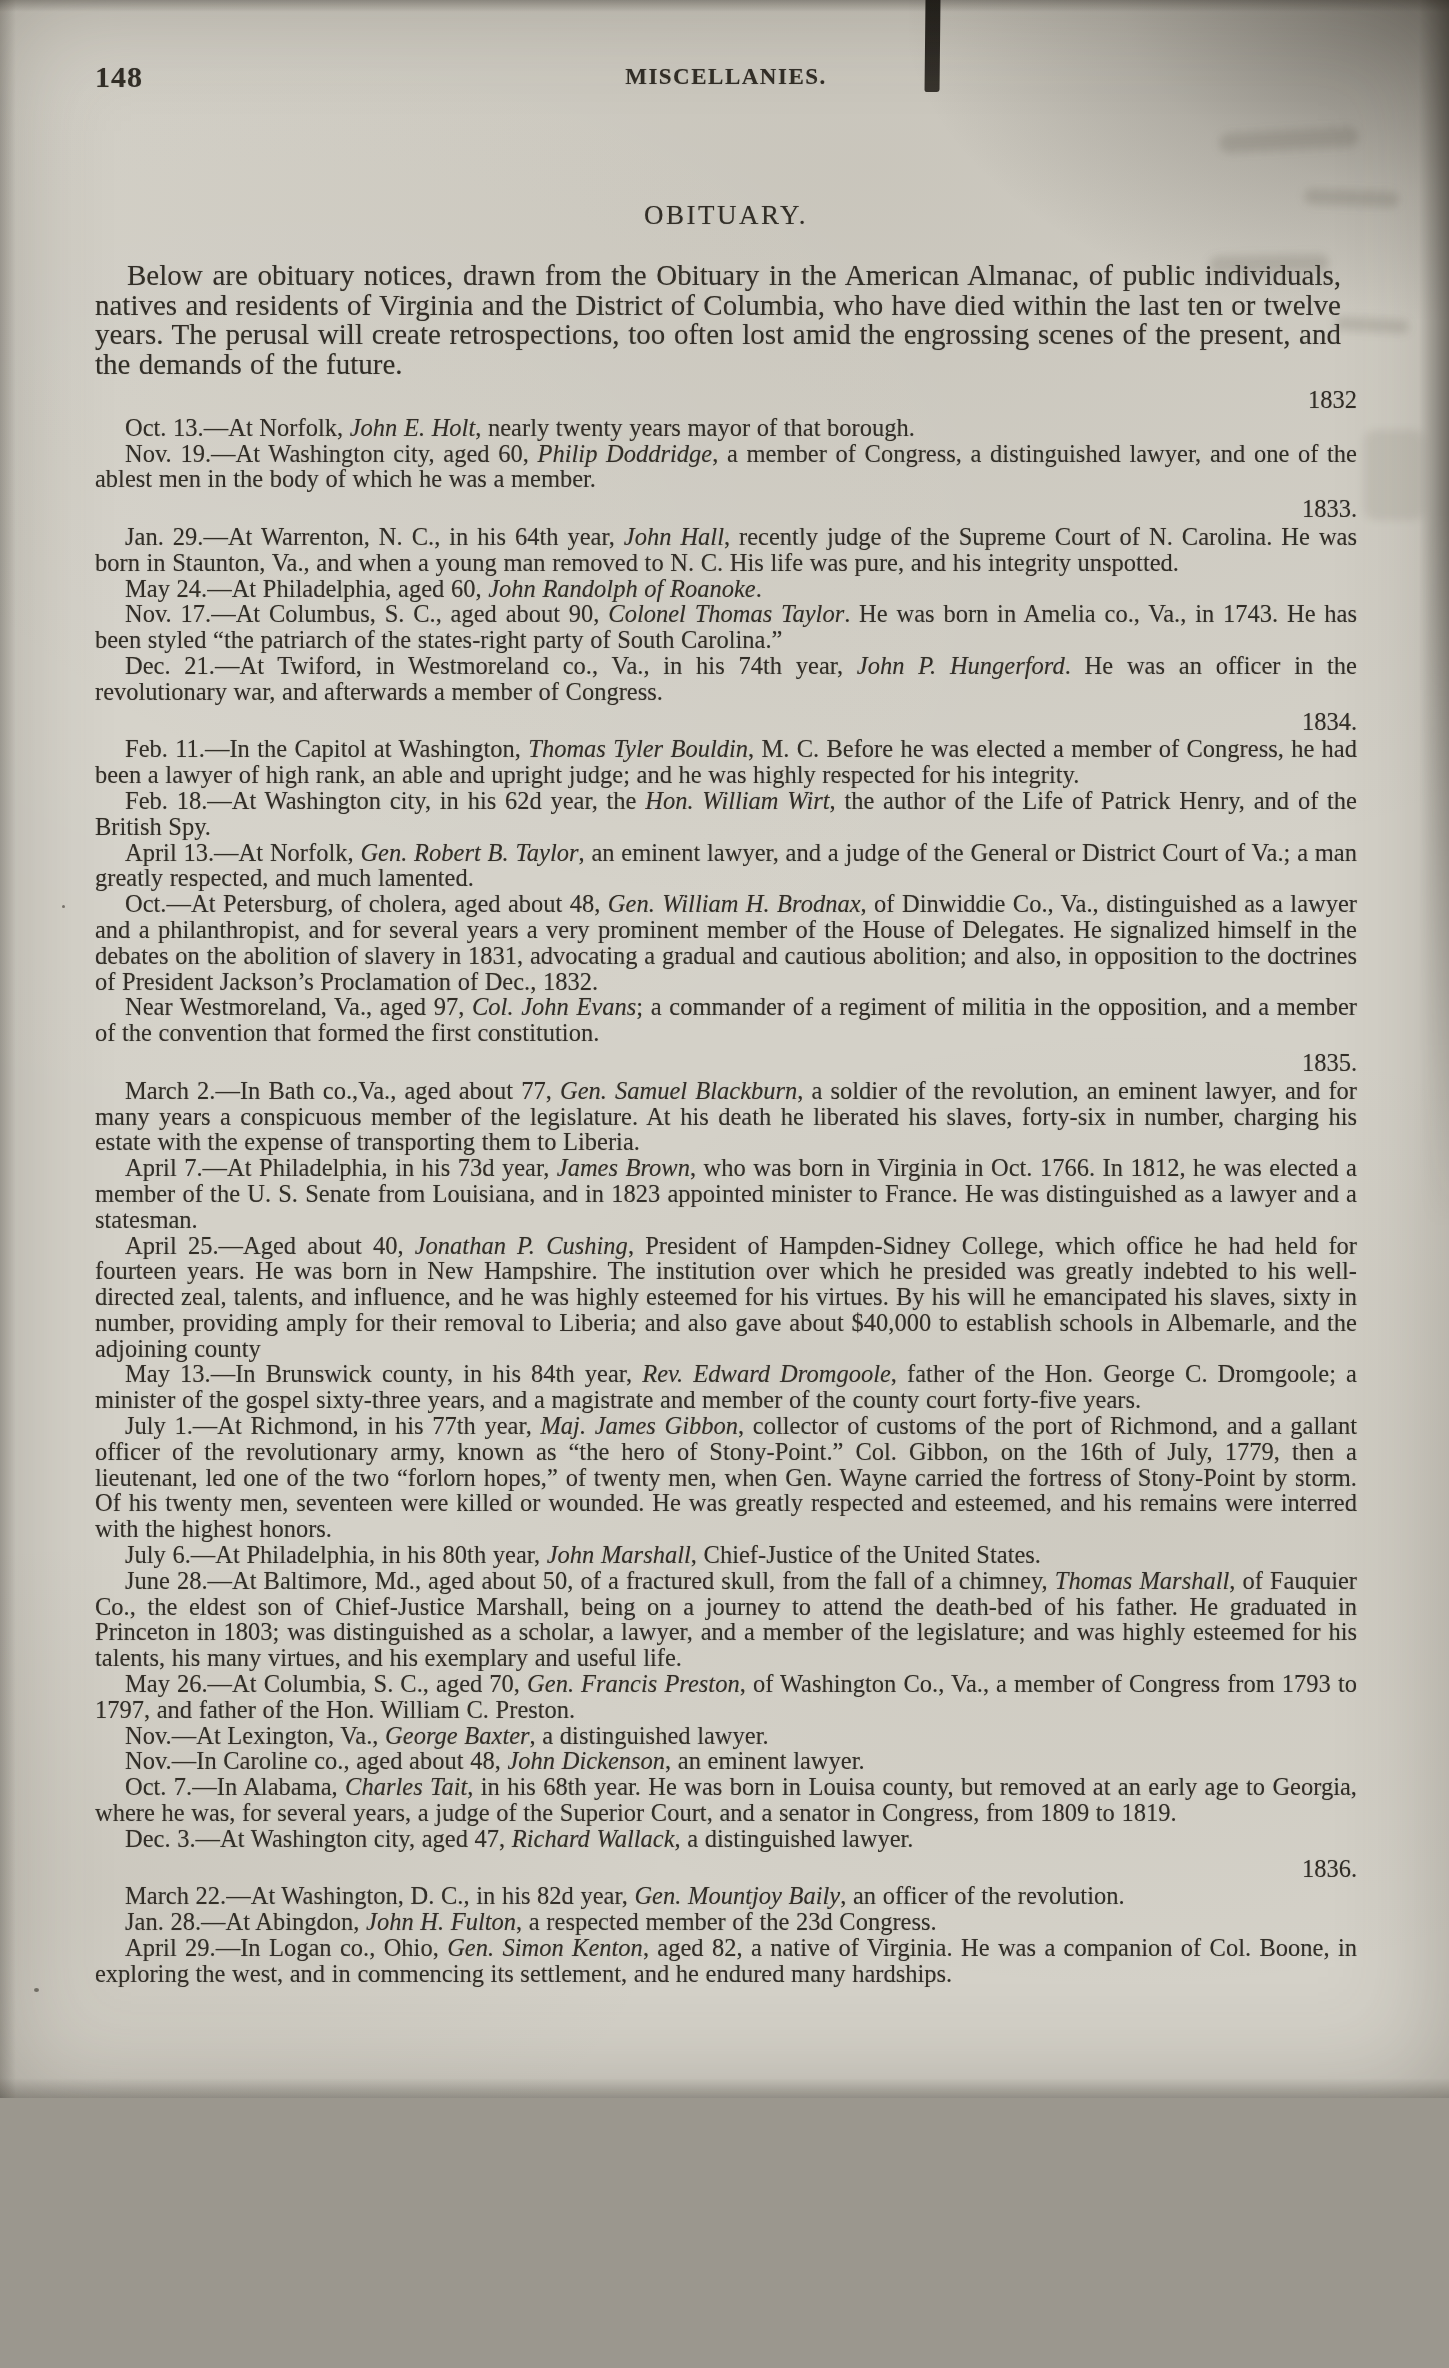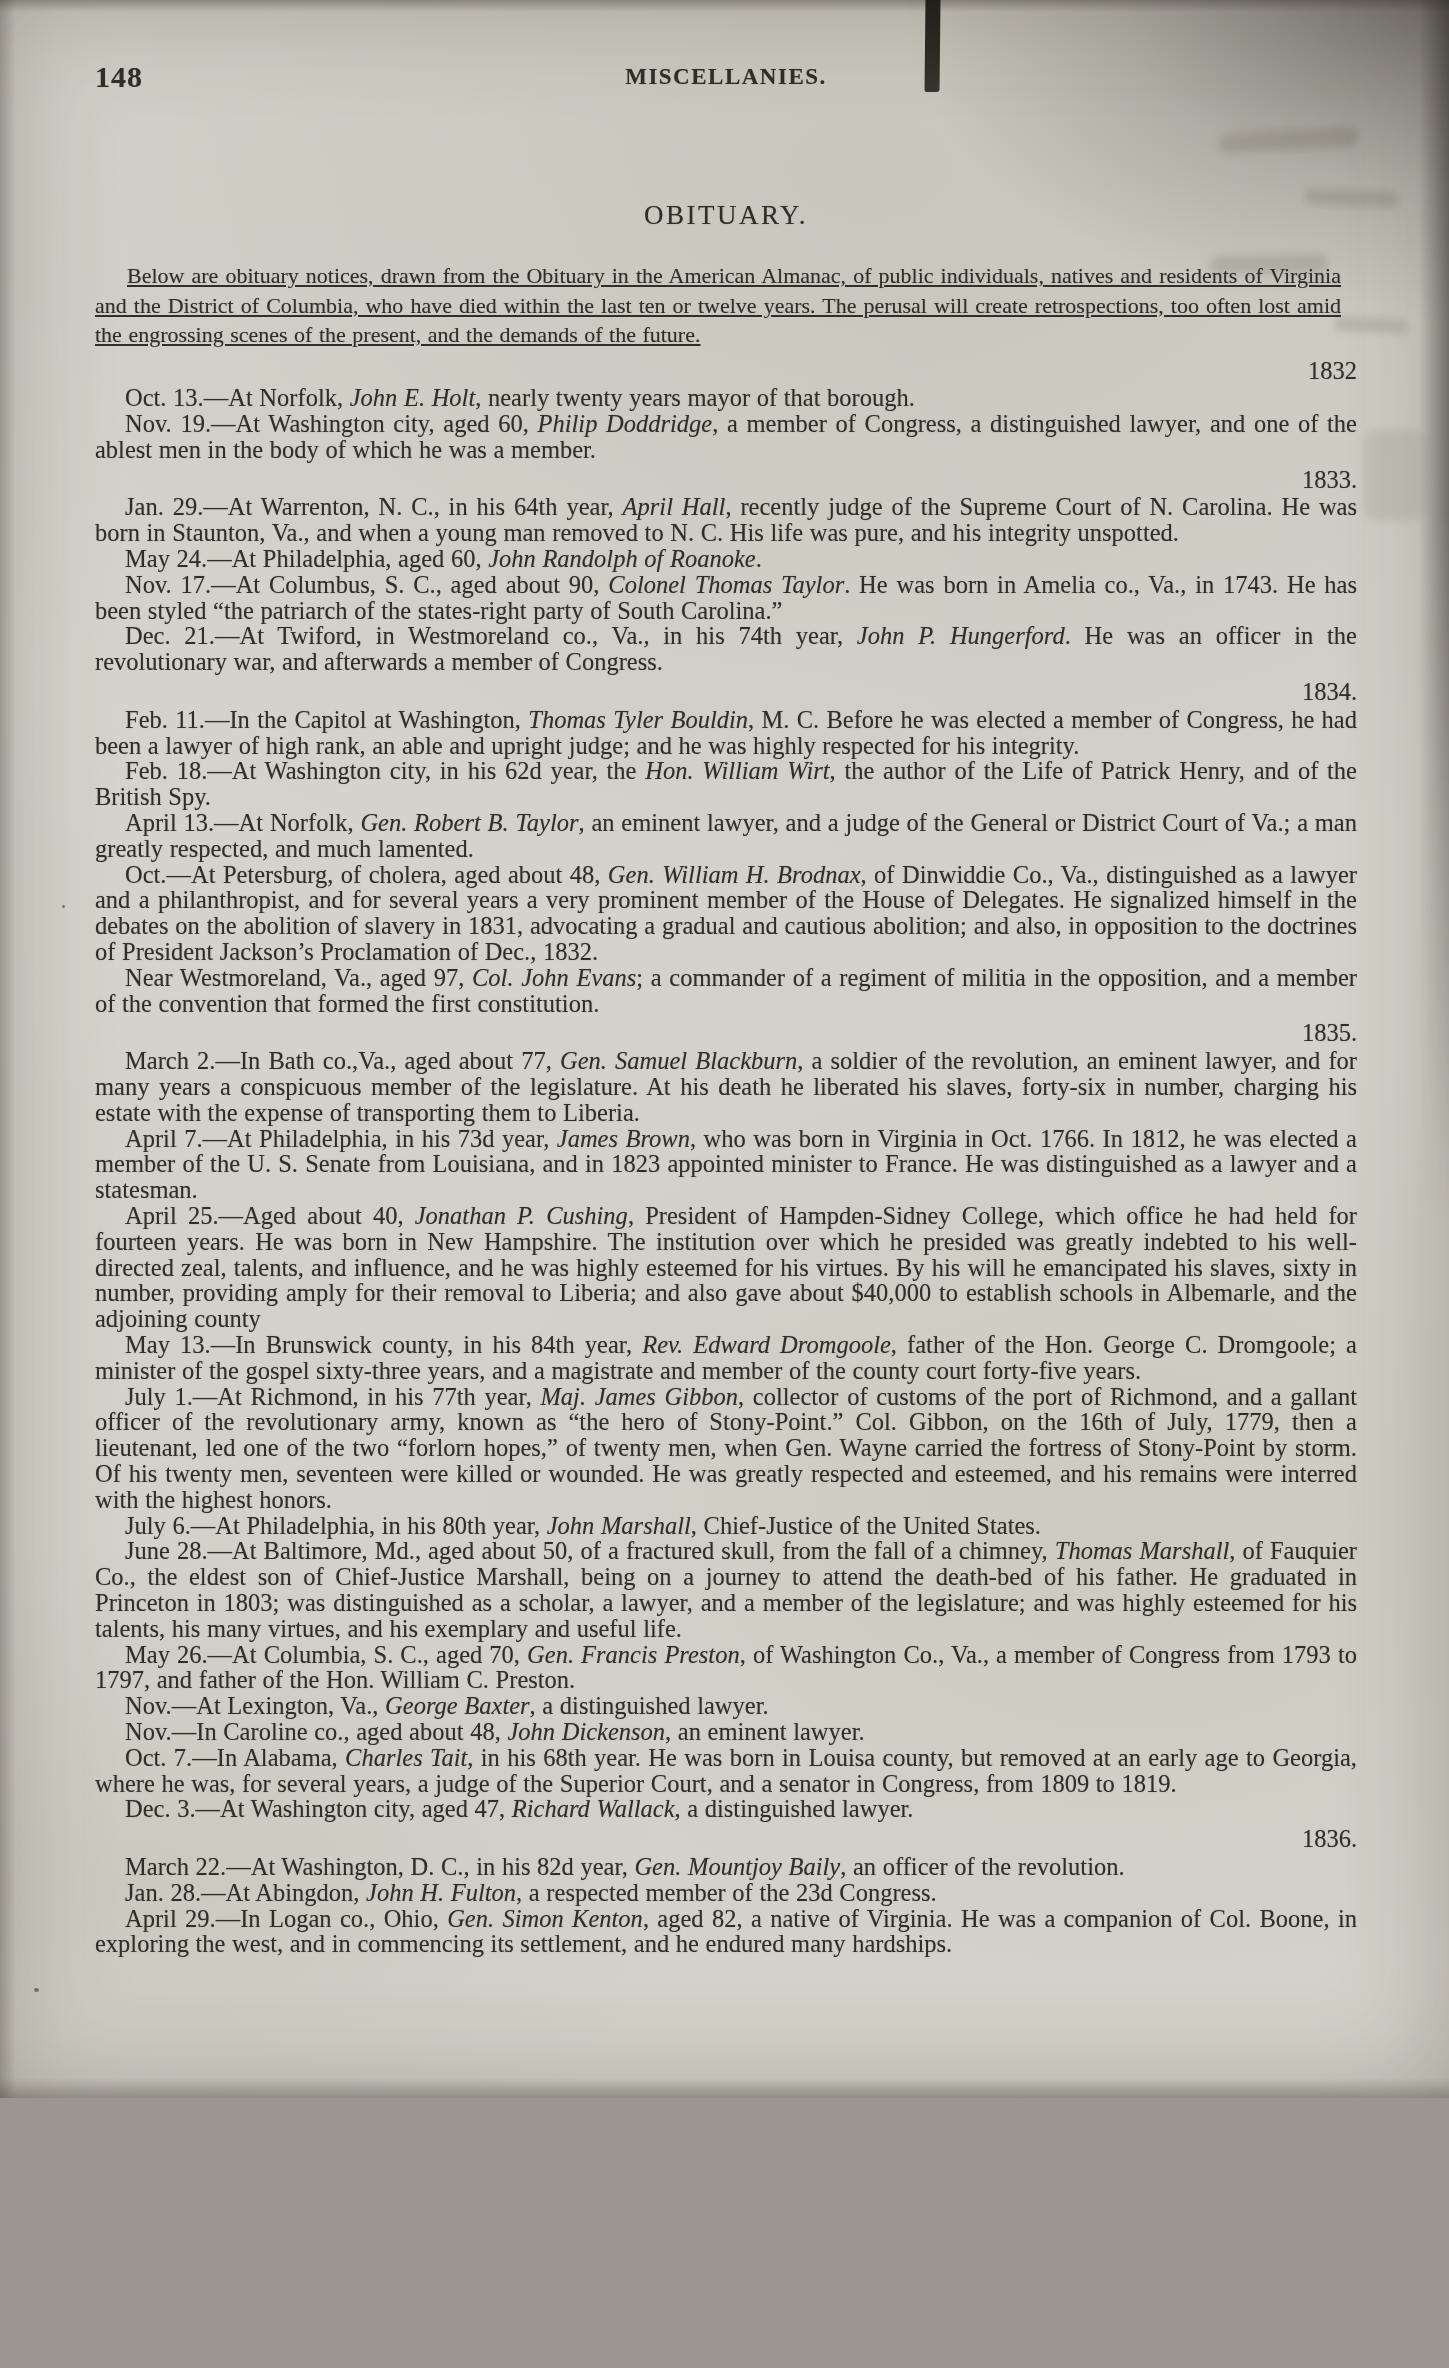--- a/index.html
+++ b/index.html
@@ -89,24 +89,23 @@
     display:block;text-align:center;
     font-size:23px;font-weight:bold;letter-spacing:1.5px;
   }
   .title{
     margin:100px 0 0 0;
     text-align:center;
     font-size:27px;font-weight:normal;letter-spacing:2.5px;
   }
   .intro{
     margin:30px 16px 0 0;
-    font-size:22px;line-height:29.5px;
+    font-size:29px;line-height:29.5px;
     text-align:justify;text-indent:32px;
     word-spacing:1px;
-    text-decoration:underline;
   }
   .sections{margin-top:8px;}
   .year-heading{
     text-align:right;
     font-size:24.5px;line-height:25.8px;
     margin:4px 0 2px 0;
   }
   .entry{
     margin:0;
     font-size:24.5px;line-height:25.8px;
@@ -144,21 +143,21 @@
 
     <h1 class="title">OBITUARY.</h1>
 
     <p class="intro">Below are obituary notices, drawn from the Obituary in the American Almanac, of public individuals, natives and residents of Virginia and the District of Columbia, who have died within the last ten or twelve years. The perusal will create retrospections, too often lost amid the engrossing scenes of the present, and the demands of the future.</p>
 
     <div class="sections">
         <div class="year-heading">1832</div>
         <p class="entry"><span>Oct. 13.—At Norfolk, </span><span class="it">John E. Holt</span><span>, nearly twenty years mayor of that borough.</span></p>
         <p class="entry"><span>Nov. 19.—At Washington city, aged 60, </span><span class="it">Philip Doddridge</span><span>, a member of Congress, a distinguished lawyer, and one of the ablest men in the body of which he was a member.</span></p>
         <div class="year-heading">1833.</div>
-        <p class="entry"><span>Jan. 29.—At Warrenton, N. C., in his 64th year, </span><span class="it">April Hall</span><span>, recently judge of the Supreme Court of N. Carolina. He was born in Staunton, Va., and when a young man removed to N. C. His life was pure, and his integrity unspotted.</span></p>
+        <p class="entry"><span>Jan. 29.—At Warrenton, N. C., in his 64th year, </span><span class="it">John Hall</span><span>, recently judge of the Supreme Court of N. Carolina. He was born in Staunton, Va., and when a young man removed to N. C. His life was pure, and his integrity unspotted.</span></p>
         <p class="entry"><span>May 24.—At Philadelphia, aged 60, </span><span class="it">John Randolph of Roanoke</span><span>.</span></p>
         <p class="entry"><span>Nov. 17.—At Columbus, S. C., aged about 90, </span><span class="it">Colonel Thomas Taylor</span><span>. He was born in Amelia co., Va., in 1743. He has been styled “the patriarch of the states-right party of South Carolina.”</span></p>
         <p class="entry"><span>Dec. 21.—At Twiford, in Westmoreland co., Va., in his 74th year, </span><span class="it">John P. Hungerford</span><span>. He was an officer in the revolutionary war, and afterwards a member of Congress.</span></p>
         <div class="year-heading">1834.</div>
         <p class="entry"><span>Feb. 11.—In the Capitol at Washington, </span><span class="it">Thomas Tyler Bouldin</span><span>, M. C. Before he was elected a member of Congress, he had been a lawyer of high rank, an able and upright judge; and he was highly respected for his integrity.</span></p>
         <p class="entry"><span>Feb. 18.—At Washington city, in his 62d year, the </span><span class="it">Hon. William Wirt</span><span>, the author of the Life of Patrick Henry, and of the British Spy.</span></p>
         <p class="entry"><span>April 13.—At Norfolk, </span><span class="it">Gen. Robert B. Taylor</span><span>, an eminent lawyer, and a judge of the General or District Court of Va.; a man greatly respected, and much lamented.</span></p>
         <p class="entry"><span>Oct.—At Petersburg, of cholera, aged about 48, </span><span class="it">Gen. William H. Brodnax</span><span>, of Dinwiddie Co., Va., distinguished as a lawyer and a philanthropist, and for several years a very prominent member of the House of Delegates. He signalized himself in the debates on the abolition of slavery in 1831, advocating a gradual and cautious abolition; and also, in opposition to the doctrines of President Jackson’s Proclamation of Dec., 1832.</span></p>
         <p class="entry"><span>Near Westmoreland, Va., aged 97, </span><span class="it">Col. John Evans</span><span>; a commander of a regiment of militia in the opposition, and a member of the convention that formed the first constitution.</span></p>
         <div class="year-heading">1835.</div>

